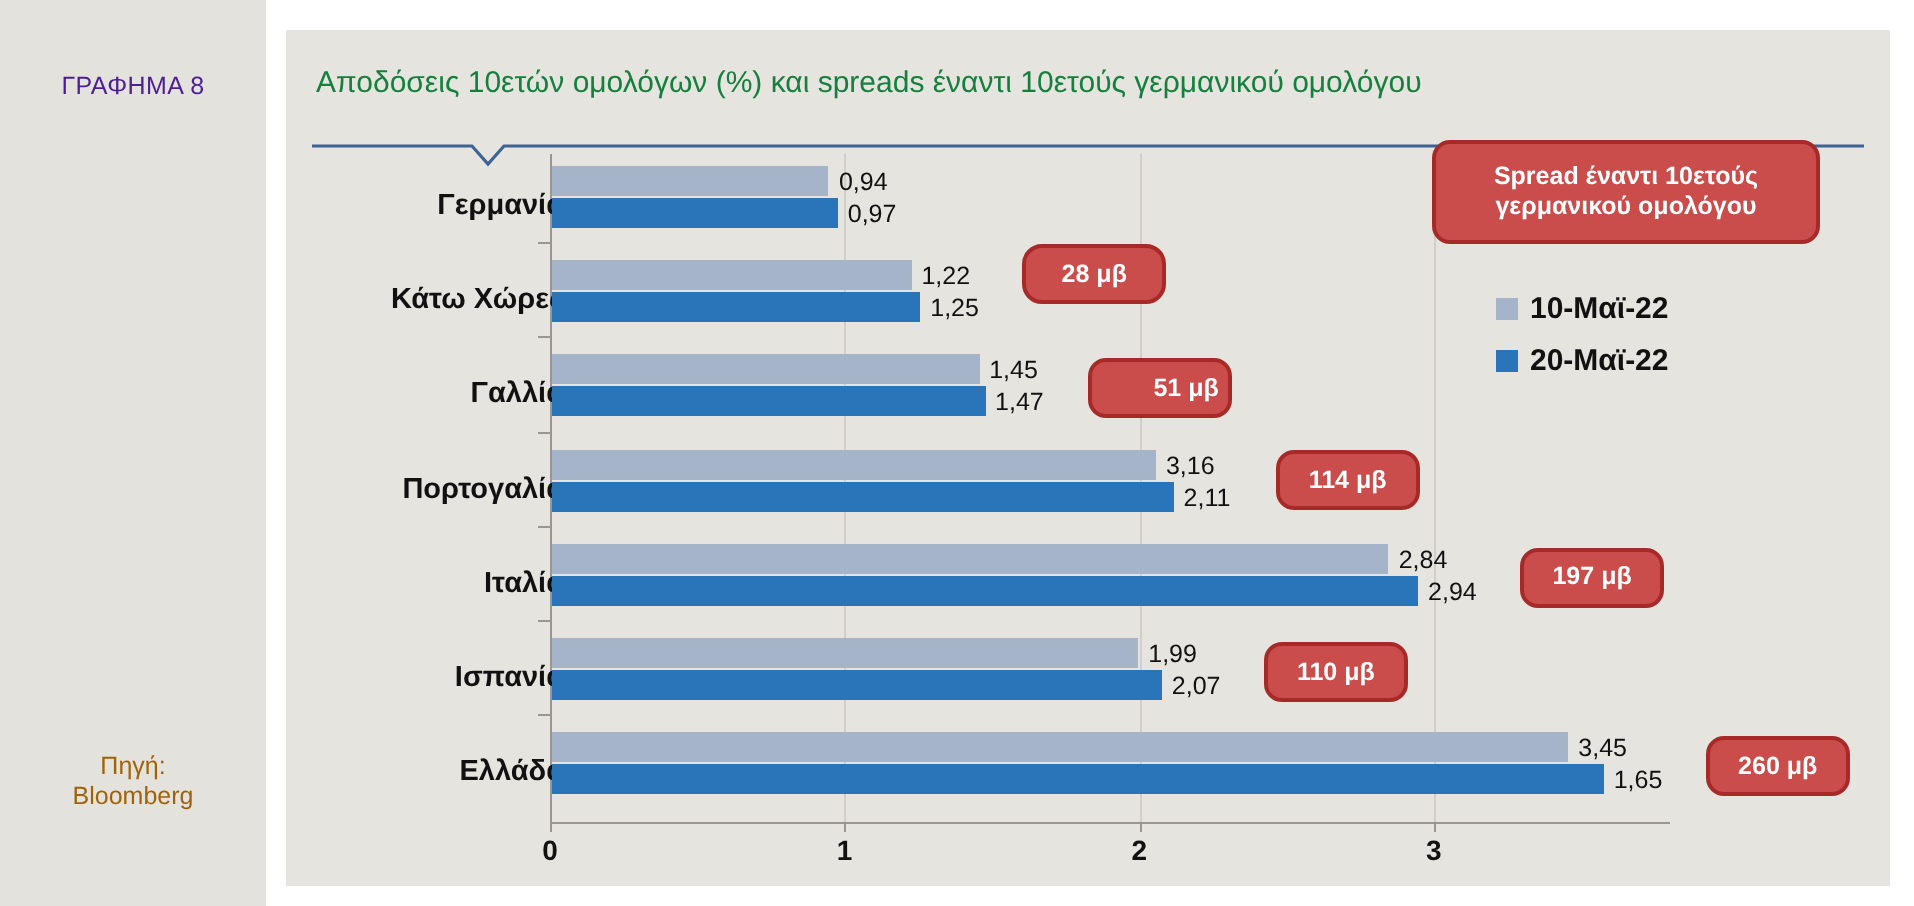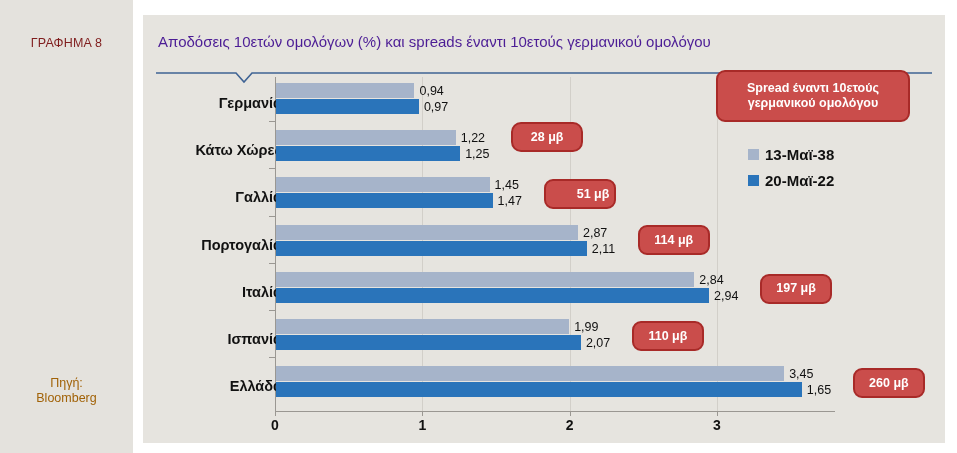--- a/index.html
+++ b/index.html
@@ -22,21 +22,21 @@
     width: 133px; height: 453px;
     background: #e4e2dd;
   }
   #figure-label {
     position: absolute;
     left: 0; top: 36px;
     width: 133px;
     text-align: center;
     font-size: 12.5px;
     letter-spacing: .2px;
-    color: #7f1d1d;
+    color: #4c1d95;
   }
   #source-note {
     position: absolute;
     left: 0; top: 376px;
     width: 133px;
     text-align: center;
     font-size: 12.5px;
     line-height: 15px;
     color: #a16207;
   }
@@ -45,21 +45,21 @@
   #panel {
     position: absolute;
     left: 143px; top: 15px;
     width: 802px; height: 428px;
     background: #e6e4df;
   }
   #chart-title {
     position: absolute;
     left: 15px; top: 18px;
     font-size: 15px;
-    color: #4c1d95;
+    color: #15803d;
     white-space: nowrap;
   }
   #title-rule {
     position: absolute;
     left: 13px; top: 55px;
     width: 776px; height: 16px;
   }
 
   
   
@@ -229,21 +229,21 @@
         <div class="minor-tick" style="top: 153.4px;"></div>
         <div class="cat-label" style="top: 175.4px;">Γαλλία</div>
         <div class="bar prev" style="top: 162.4px; width: 213.585px; background: rgb(166, 180, 202);"></div>
         <div class="val-label" style="left: 351.585px; top: 163.4px;">1,45</div>
         <div class="bar curr" style="top: 178.4px; width: 216.531px; background: rgb(42, 116, 186);"></div>
         <div class="val-label" style="left: 354.531px; top: 179.4px;">1,47</div>
         <div class="callout" style="left: 400.531px; top: 164.4px; width: 72px; height: 30px; padding-left: 27px;">51 μβ</div>
         <div class="minor-tick" style="top: 200.6px;"></div>
         <div class="cat-label" style="top: 222.6px;">Πορτογαλία</div>
         <div class="bar prev" style="top: 209.6px; width: 301.965px; background: rgb(166, 180, 202);"></div>
-        <div class="val-label" style="left: 439.965px; top: 210.6px;">2,87</div>
+        <div class="val-label" style="left: 439.965px; top: 210.6px;">3,16</div>
         <div class="bar curr" style="top: 225.6px; width: 310.803px; background: rgb(42, 116, 186);"></div>
         <div class="val-label" style="left: 448.803px; top: 226.6px;">2,11</div>
         <div class="callout" style="left: 494.803px; top: 210px; width: 72px; height: 30px;">114 μβ</div>
         <div class="minor-tick" style="top: 247.8px;"></div>
         <div class="cat-label" style="top: 269.8px;">Ιταλία</div>
         <div class="bar prev" style="top: 256.8px; width: 418.332px; background: rgb(166, 180, 202);"></div>
         <div class="val-label" style="left: 556.332px; top: 257.8px;">2,84</div>
         <div class="bar curr" style="top: 272.8px; width: 433.062px; background: rgb(42, 116, 186);"></div>
         <div class="val-label" style="left: 571.062px; top: 273.8px;">2,94</div>
         <div class="callout" style="left: 617.062px; top: 258.8px; width: 72px; height: 30px;">197 μβ</div>
@@ -266,21 +266,21 @@
     <div id="spread-callout" class="callout">
       <div>
         <div>Spread έναντι 10ετούς</div>
         <div>γερμανικού ομολόγου</div>
       </div>
     </div>
 
     <div id="legend">
         <div class="legend-row">
           <span class="legend-swatch" style="background: rgb(166, 180, 202);"></span>
-          <span class="legend-text">13-Μαϊ-38</span>
+          <span class="legend-text">10-Μαϊ-22</span>
         </div>
         <div class="legend-row">
           <span class="legend-swatch" style="background: rgb(42, 116, 186);"></span>
           <span class="legend-text">20-Μαϊ-22</span>
         </div>
       </div>
 
   </div>
 </div>
 

